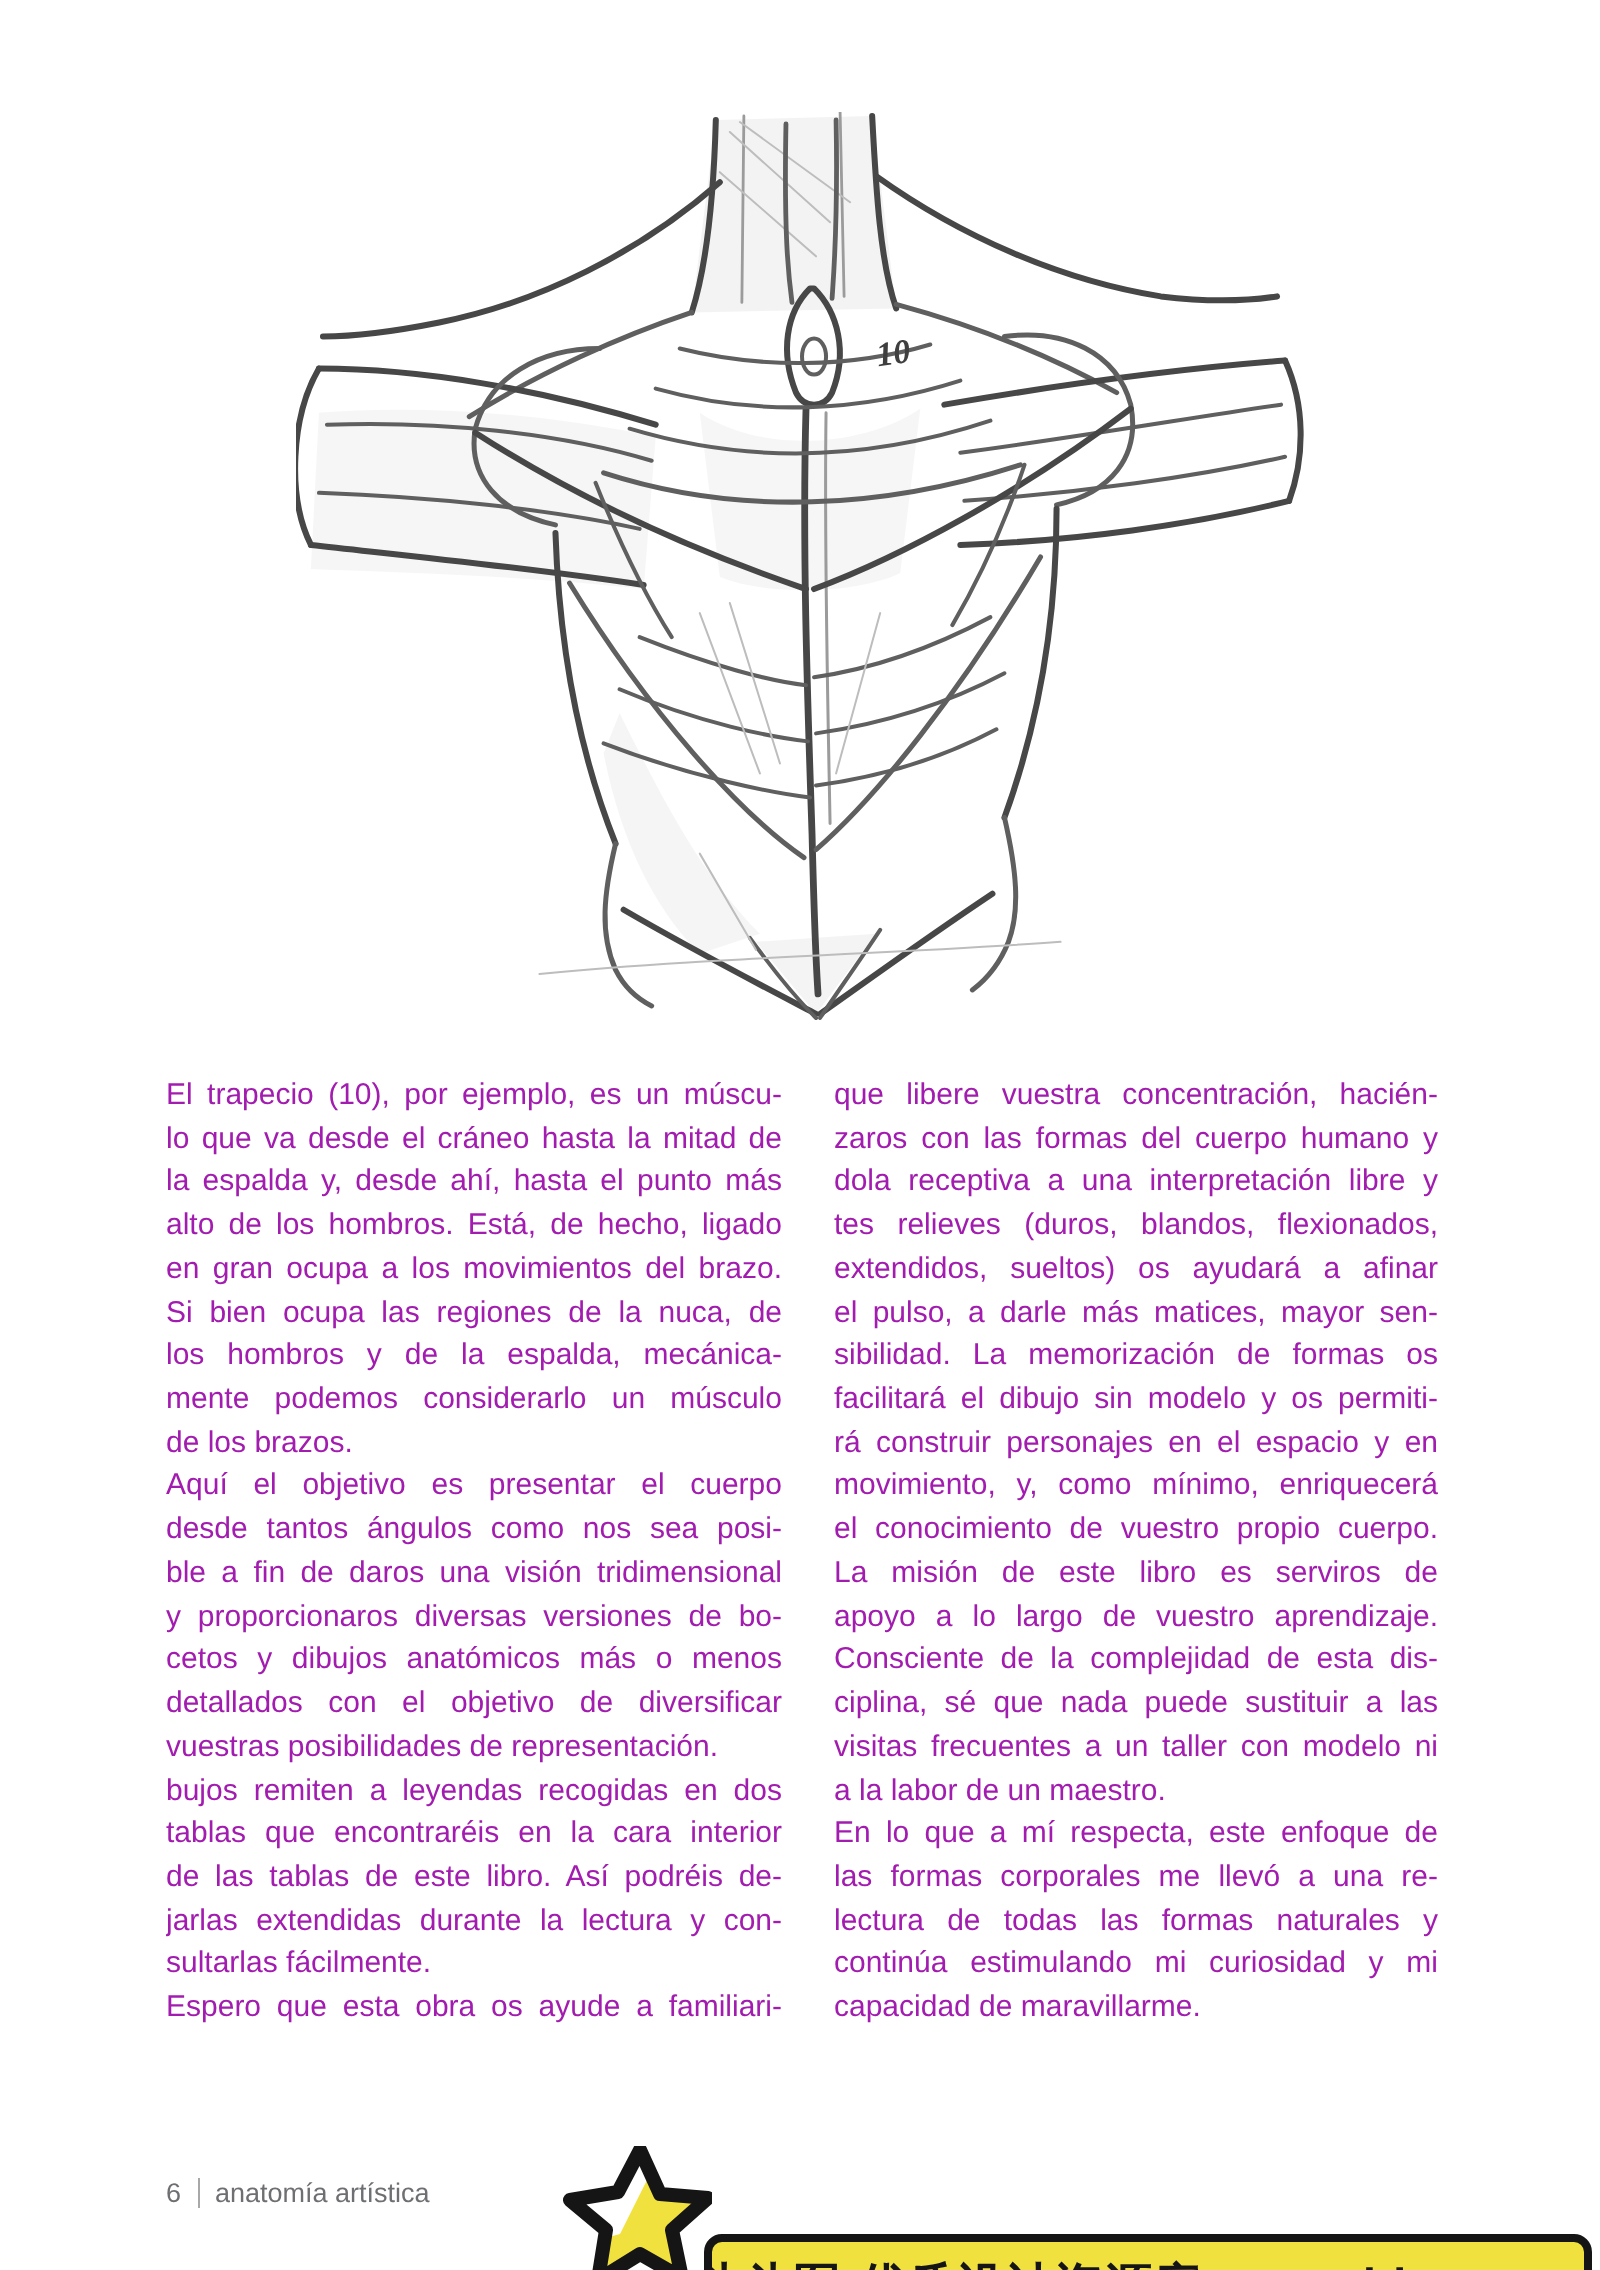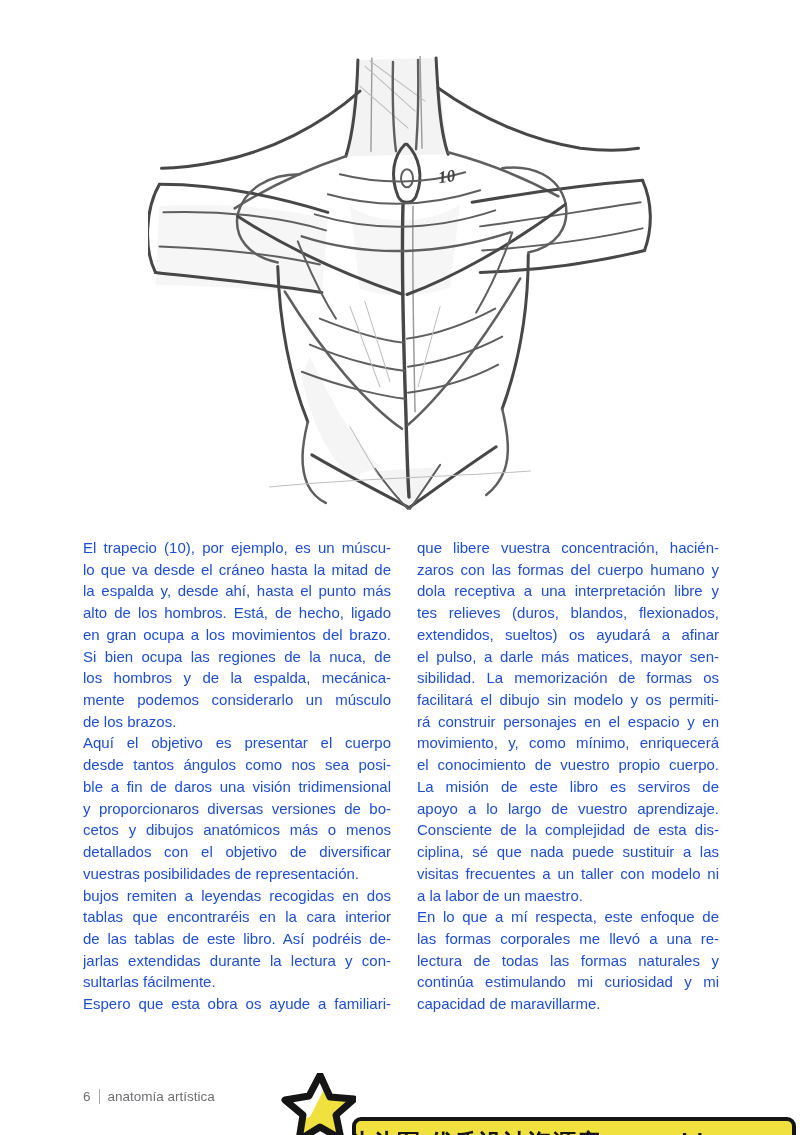--- a/index.html
+++ b/index.html
@@ -12,21 +12,21 @@
   .figure-wrap{position:absolute;left:148px;top:56px;width:504px;height:456px;}
   .figure-wrap svg{display:block;width:100%;height:100%;}
   .sk{fill:none;stroke:#5f5f5f;stroke-linecap:round;stroke-linejoin:round;}
   .sk.bold{stroke:#474747;}
   .sk.thin{stroke:#9b9b9b;}
   .sk.faint{stroke:#bdbdbd;}
   .wash{stroke:none;}
   .fig-label{font:italic 700 17px "Liberation Serif", serif;fill:#3f3f3f;}
   
   .columns{position:absolute;left:0;top:537px;width:800px;}
-  .col{position:absolute;top:0;color:#1d4ed8;font-size:15px;}
+  .col{position:absolute;top:0;color:#a21caf;font-size:15px;}
   .col-left{left:83px;width:308px;}
   .col-right{left:417px;width:302px;}
   .line{height:21.72px;line-height:21.72px;overflow:hidden;white-space:normal;}
   .line.j{text-align:justify;}
   .line.j::after{content:"";display:inline-block;width:100%;height:0;}
   
   .footer{position:absolute;left:83px;top:1089px;display:flex;align-items:center;
           color:#6e6f72;font-size:13.5px;}
   .footer .pgnum{margin-right:8px;}
   .footer .divider{width:1px;height:15px;background:#a7a8aa;margin-right:8px;}

